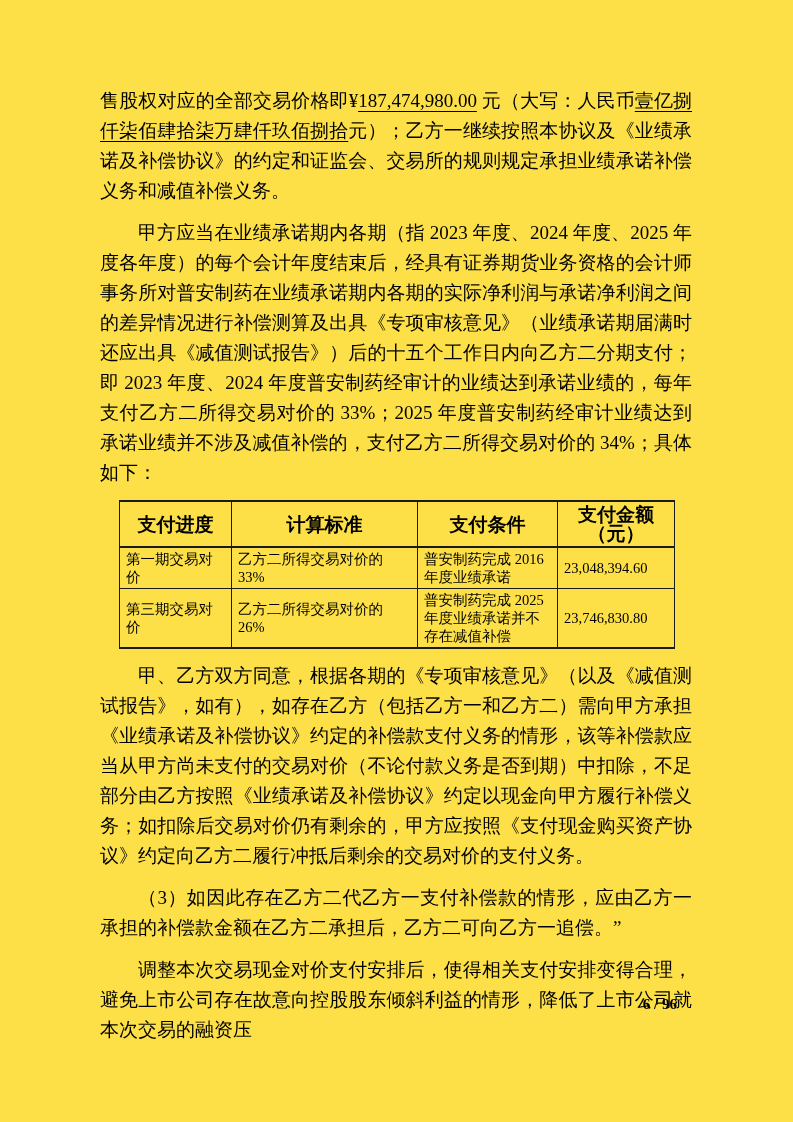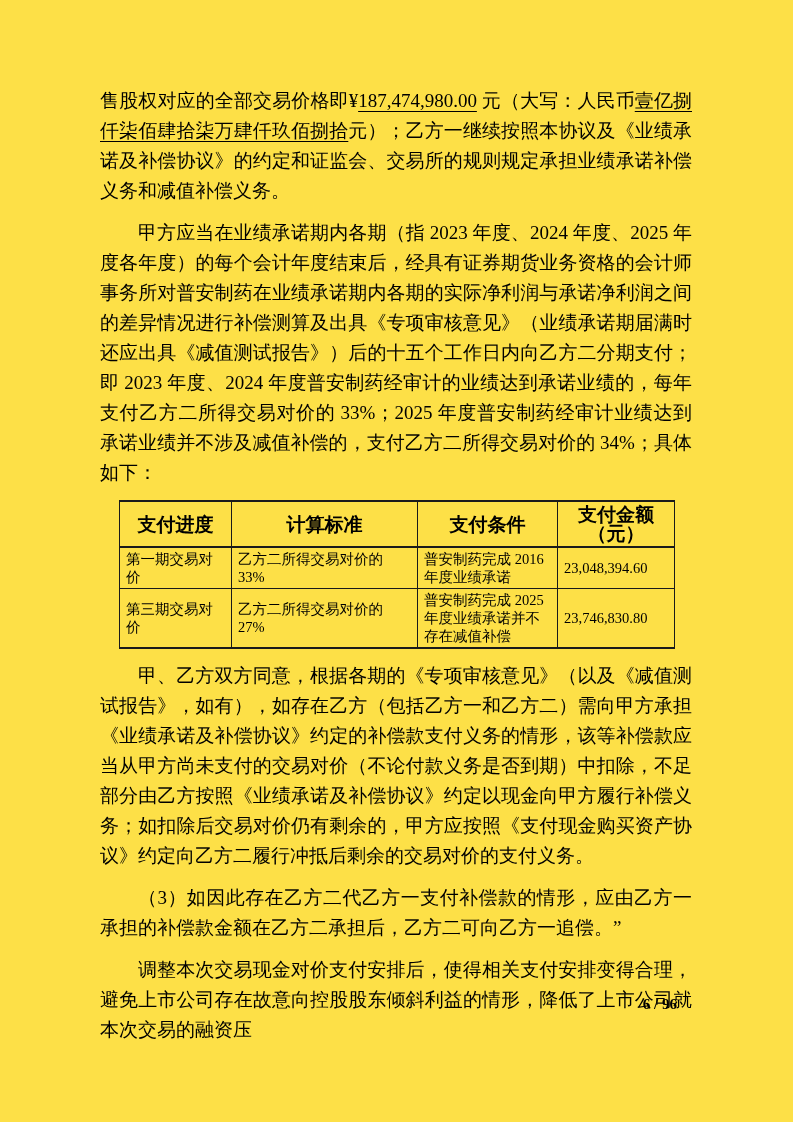--- a/index.html
+++ b/index.html
@@ -96,21 +96,21 @@
       </thead>
       <tbody>
         <tr>
           <td class="c-center">第一期交易对价</td>
           <td class="c-center">乙方二所得交易对价的 33%</td>
           <td>普安制药完成 2016 年度业绩承诺</td>
           <td class="c-amount">23,048,394.60</td>
         </tr>
         <tr>
           <td class="c-center">第三期交易对价</td>
-          <td class="c-center">乙方二所得交易对价的 27%</td>
+          <td class="c-center">乙方二所得交易对价的 26%</td>
           <td>普安制药完成 2025 年度业绩承诺并不存在减值补偿</td>
           <td class="c-amount">23,746,830.80</td>
         </tr>
       </tbody>
     </table>
 
     <p>甲、乙方双方同意，根据各期的《专项审核意见》（以及《减值测试报告》，如有），如存在乙方（包括乙方一和乙方二）需向甲方承担《业绩承诺及补偿协议》约定的补偿款支付义务的情形，该等补偿款应当从甲方尚未支付的交易对价（不论付款义务是否到期）中扣除，不足部分由乙方按照《业绩承诺及补偿协议》约定以现金向甲方履行补偿义务；如扣除后交易对价仍有剩余的，甲方应按照《支付现金购买资产协议》约定向乙方二履行冲抵后剩余的交易对价的支付义务。</p>
 
     <p>（3）如因此存在乙方二代乙方一支付补偿款的情形，应由乙方一承担的补偿款金额在乙方二承担后，乙方二可向乙方一追偿。”</p>
 

